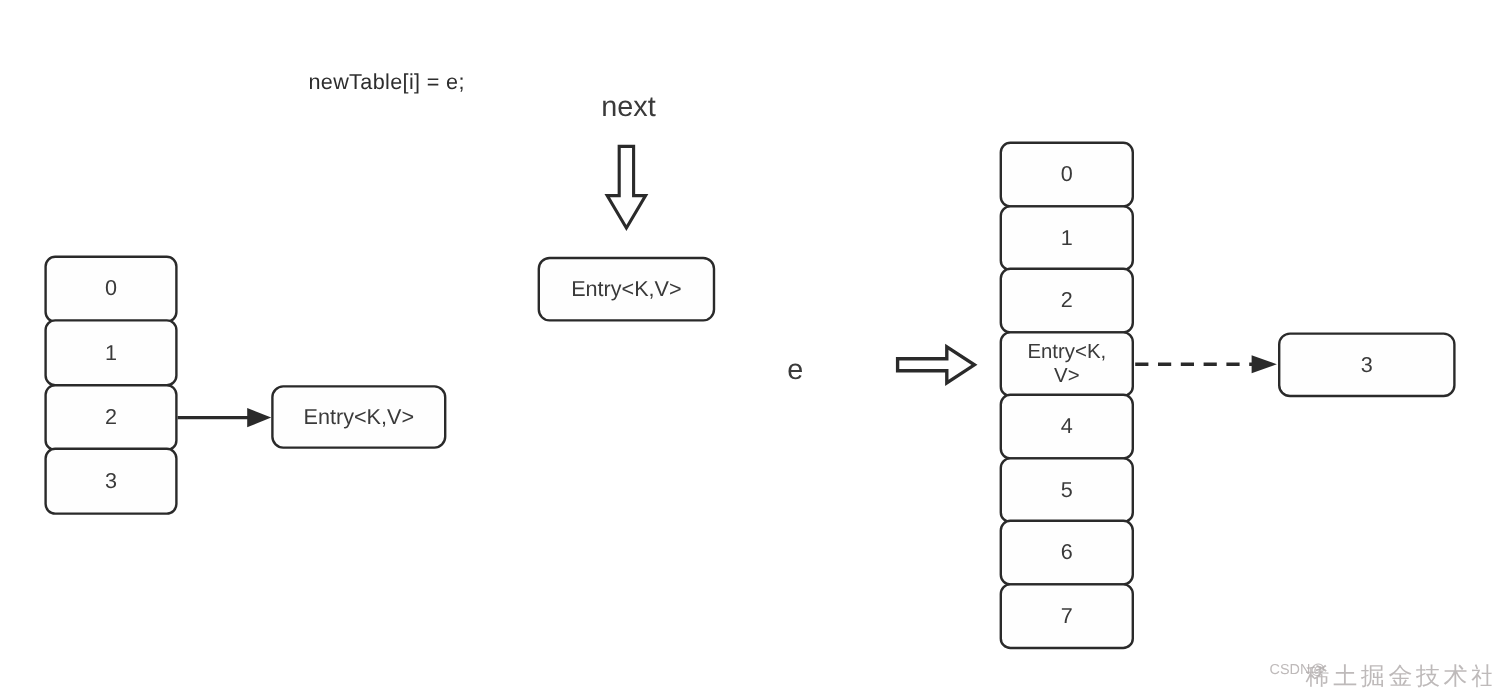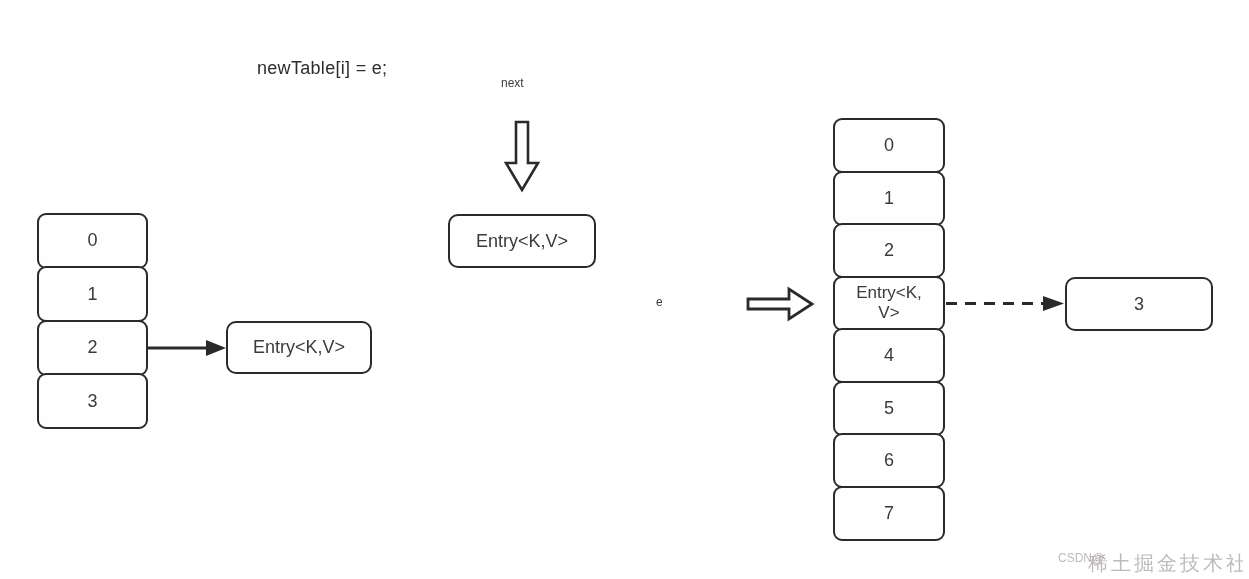--- a/index.html
+++ b/index.html
@@ -14,21 +14,21 @@
   }
   .abs { position: absolute; }
 
   .code-text {
     left: 257px; top: 58px;
     font-size: 18px;
     color: #2d2d2d;
     letter-spacing: 0.3px;
   }
   .label {
-    font-size: 12px;
+    font-size: 24px;
     color: #3a3a3a;
   }
   .label-next { left: 501px; top: 76px; }
   .label-e    { left: 656px; top: 295px; }
 
   
   .vtable {
     display: flex;
     flex-direction: column;
   }

